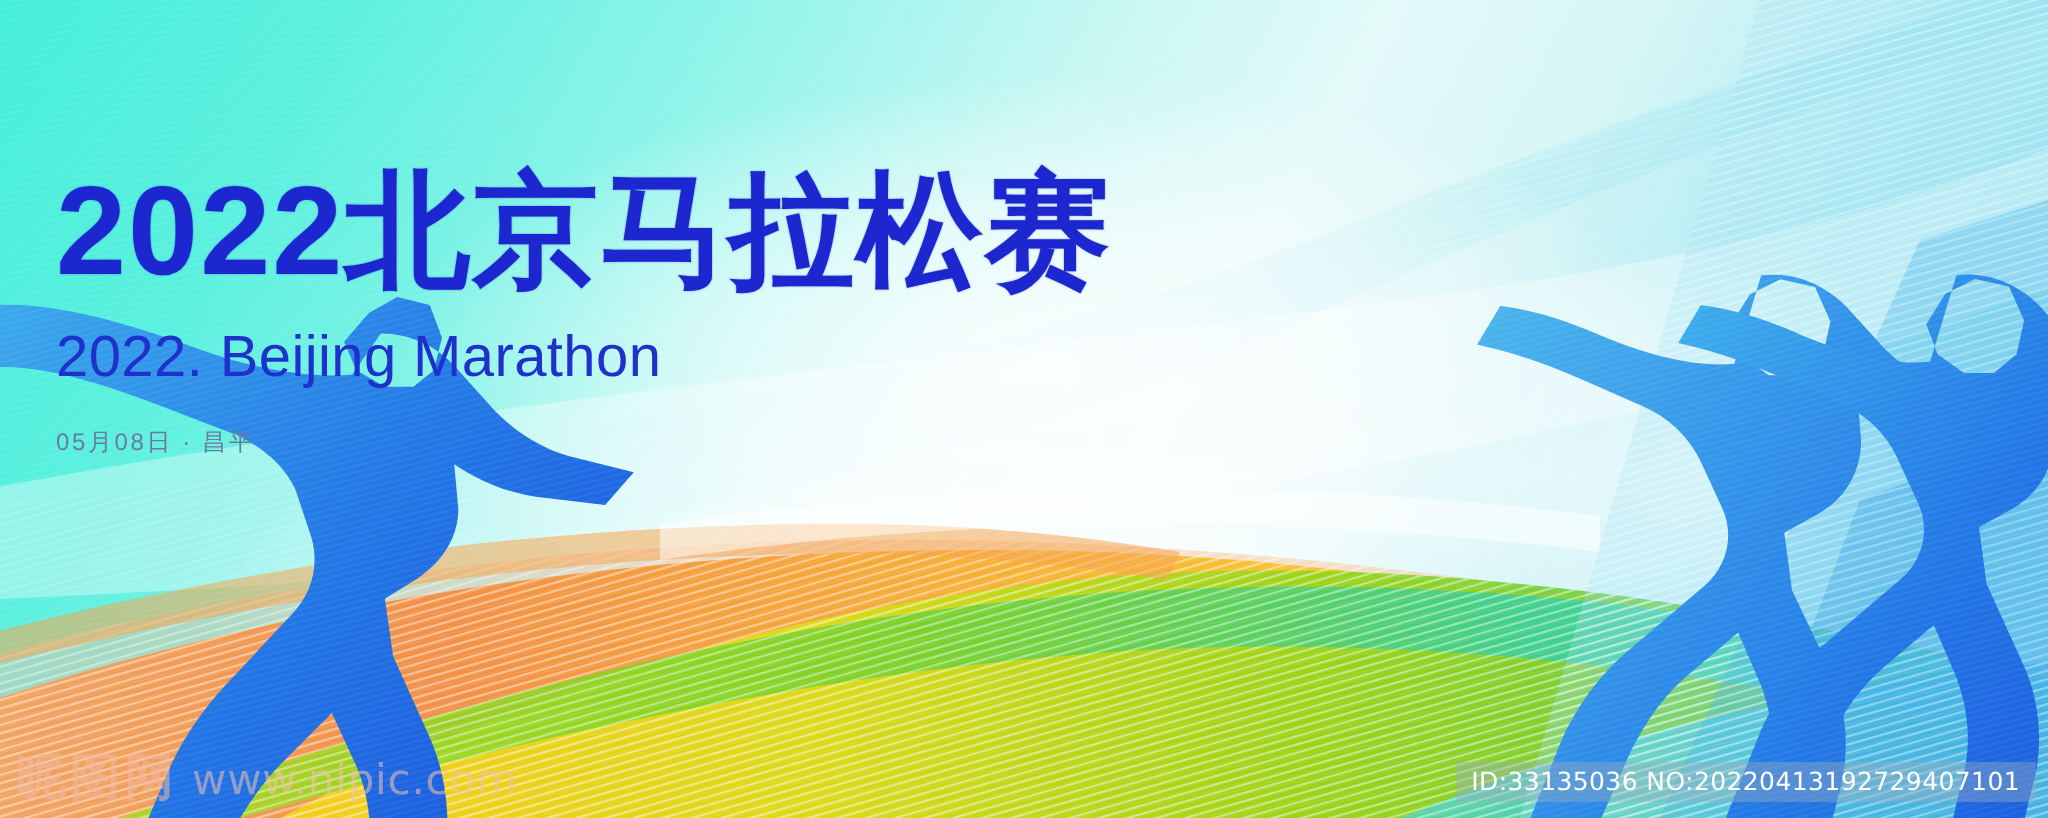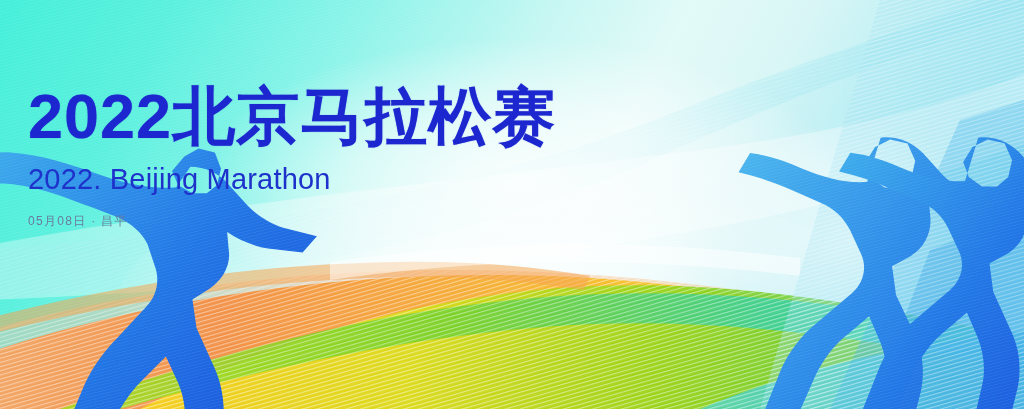--- a/index.html
+++ b/index.html
@@ -232,15 +232,20 @@
   </svg>
 
   <div class="hatch" style="z-index:32;opacity:.18"></div>
 
   <div class="textblock">
     <div class="title">2022北京马拉松赛</div>
     <div class="subtitle">2022. Beijing Marathon</div>
     <div class="meta">05月08日 · 昌平</div>
   </div>
 
-
+  <div class="wm-left">
+    <span class="wm-cn">昵图网</span>
+    <span class="wm-url">www.nipic.com</span>
+  </div>
+
+  <div class="wm-id">ID:33135036 NO:20220413192729407101</div>
 
 </div>
 
 </body></html>

